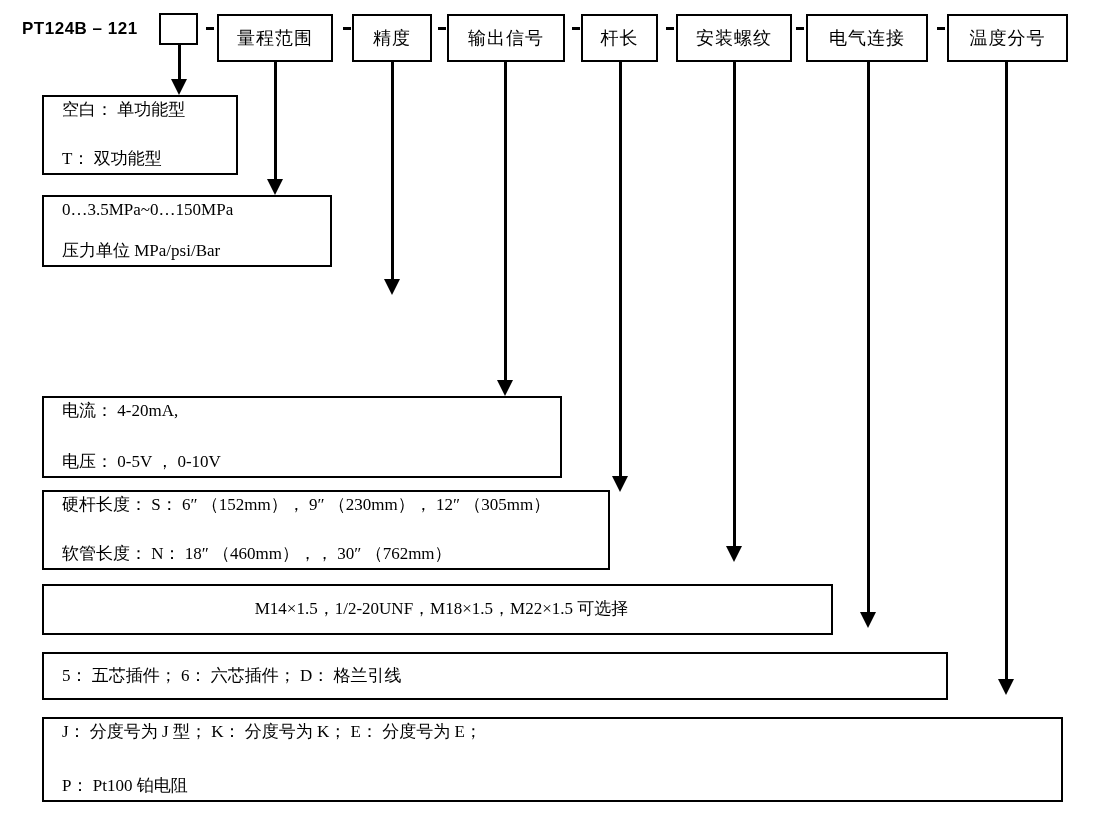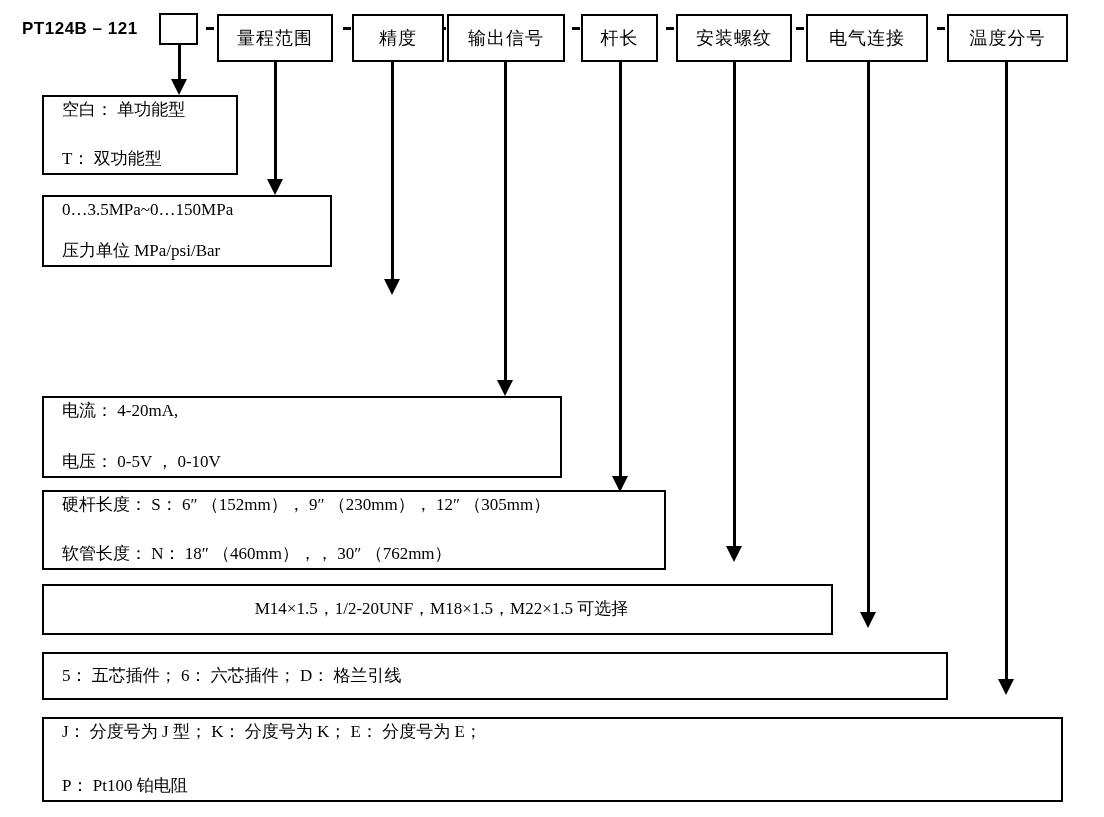--- a/index.html
+++ b/index.html
@@ -66,21 +66,21 @@
   <div class="dash" style="left:343px;"></div>
   <div class="dash" style="left:438px;"></div>
   <div class="dash" style="left:572px;"></div>
   <div class="dash" style="left:666px;"></div>
   <div class="dash" style="left:796px;"></div>
   <div class="dash" style="left:937px;"></div>
 
   <div class="box fieldbox" style="left:217px;width:116px;">
     <span>量程范围</span>
   </div>
-  <div class="box fieldbox" style="left:352px;width:92px;">
+  <div class="box fieldbox" style="left:352px;width:80px;">
     <span>精度</span>
   </div>
   <div class="box fieldbox" style="left:447px;width:118px;">
     <span>输出信号</span>
   </div>
   <div class="box fieldbox" style="left:581px;width:77px;font-family:Liberation Serif, serif;">
     <span>杆长</span>
   </div>
   <div class="box fieldbox" style="left:676px;width:116px;">
     <span>安装螺纹</span>
@@ -110,21 +110,21 @@
     <div>0…3.5MPa~0…150MPa</div>
     <div>压力单位 MPa/psi/Bar</div>
   </div>
 
 
   <div class="box descbox" style="top:396px;width:520px;height:82px;">
     <div>电流： 4-20mA,</div>
     <div>电压： 0-5V ，  0-10V</div>
   </div>
 
-  <div class="box descbox" style="top:490px;width:624px;height:80px;">
+  <div class="box descbox" style="top:490px;width:568px;height:80px;">
     <div>硬杆长度： S： 6″ （152mm）， 9″ （230mm）， 12″ （305mm）</div>
     <div>软管长度： N： 18″ （460mm），， 30″ （762mm）</div>
   </div>
 
   <div class="box descbox single" style="top:584px;width:791px;height:51px;text-align:center;">
     <div>M14×1.5，1/2-20UNF，M18×1.5，M22×1.5 可选择</div>
   </div>
 
   <div class="box descbox single" style="top:652px;width:906px;height:48px;">
     <div>5： 五芯插件； 6： 六芯插件； D： 格兰引线</div>

